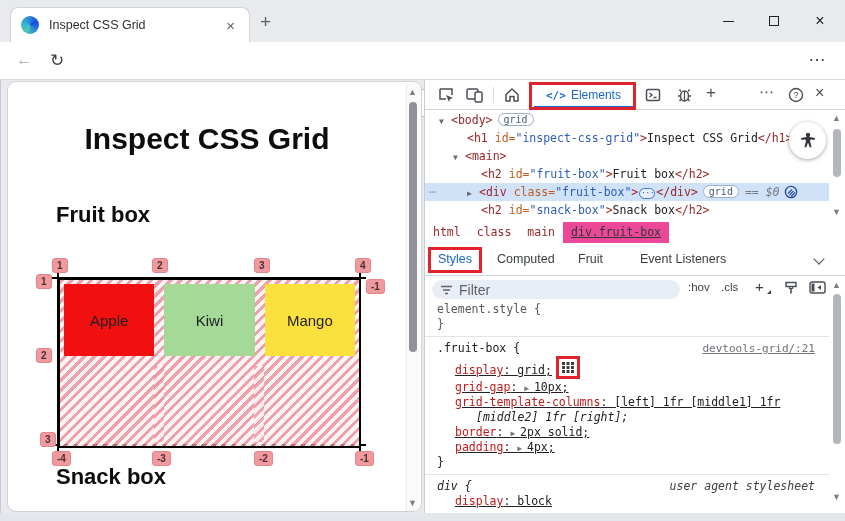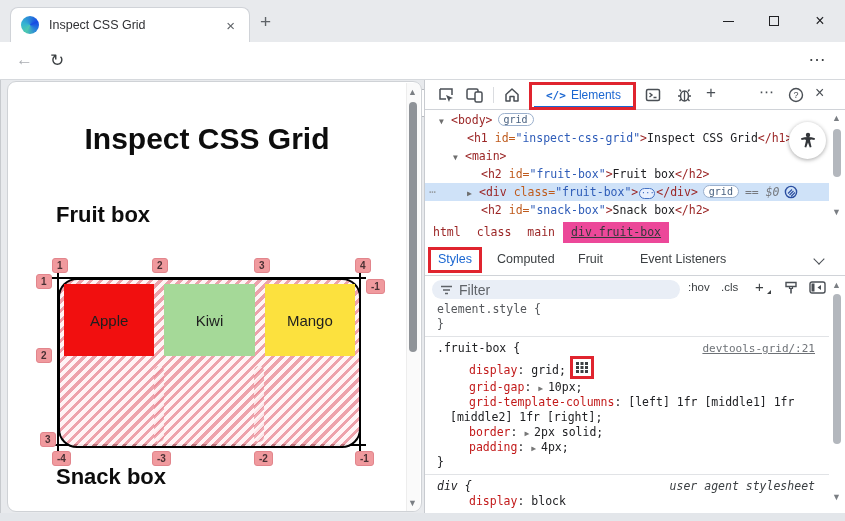--- a/index.html
+++ b/index.html
@@ -36,21 +36,21 @@
 
   
   .viewport { position:absolute; left:7px; top:81px; width:415px; height:431px; background:#fff;
       border:1px solid #cfd2d6; border-radius:9px; overflow:hidden; }
   .vscroll { position:absolute; right:1px; top:1px; width:14px; height:429px; background:#fafafa; border-left:1px solid #ededed; }
   .vthumb { position:absolute; right:3px; top:19px; width:8px; height:250px; background:#8f9398; border-radius:4px; }
   .sarrow { position:absolute; right:3px; font-size:9px; color:#7a7e83; }
   .page-h1 { position:absolute; left:0; top:40px; width:398px; text-align:center; font-size:30px; font-weight:700; color:#0d0d0d; }
   .page-h2 { position:absolute; left:48px; font-size:22px; font-weight:700; color:#0d0d0d; }
 
-  .hatch { background:repeating-linear-gradient(135deg, rgba(233,139,150,.8) 0 3px, rgba(255,244,245,.95) 3px 7px);border-radius:19px; }
+  .hatch { background:repeating-linear-gradient(135deg, rgba(233,139,150,.8) 0 3px, rgba(255,244,245,.95) 3px 7px); }
   .gridbox { position:absolute; left:50px; top:196px; width:303px; height:170px; border:2px solid #000;
       padding:4px; display:grid; grid-template-columns:1fr 1fr 1fr; grid-template-rows:72px 76px; gap:10px; }
   .cell { display:flex; align-items:center; justify-content:center; font-size:15px; color:#1f1f1f; }
   .oline { position:absolute; background:#000; }
   .gstrip { position:absolute; width:10px; opacity:.85; }
   .gbadge { position:absolute; background:#f09a9e; border:1px solid #e2858c; border-radius:3px;
       font-size:10px; font-weight:700; color:#4a3134; padding:0 4px; line-height:13px; }
 
   
   .devtools { position:absolute; left:424px; top:80px; width:421px; height:433px; background:#fff; border-left:1px solid #c8cbd0; }
@@ -87,22 +87,22 @@
   .filter-row { position:absolute; left:0; top:197px; width:420px; height:25px; }
   .filter-pill { position:absolute; left:7px; top:3px; width:248px; height:19px; background:#e9eef6; border-radius:10px;
        display:flex; align-items:center; padding:0 8px; gap:6px; }
   .filter-label { font-size:14px; color:#5f6368; }
   .toggle { position:absolute; top:4px; font-size:11.5px; color:#3c4043; }
   .plus-corner { position:absolute; left:342px; top:13px; width:0; height:0; border-left:4px solid transparent; border-bottom:4px solid #3c4043; }
 
   .styles { position:absolute; left:0; top:222px; width:404px; height:211px; overflow:hidden;
        font-family:"DejaVu Sans Mono", monospace; font-size:11.5px; color:#202124; }
   .st-row { height:15px; line-height:15px; white-space:pre; padding-left:12px; position:relative; }
-  .st-prop { padding-left:44px; }
-  .st-cont { padding-left:25px; }
+  .st-prop { padding-left:30px;text-decoration:underline; }
+  .st-cont { padding-left:51px;font-style:italic; }
   .pn { color:#c21919; }
   .sel-gray { color:#55585c; }
   .src-link { position:absolute; right:14px; top:0; color:#6e7277; text-decoration:underline; font-size:11px; }
   .ua { position:absolute; right:14px; top:0; color:#3c4043; font-style:italic; }
   .exp { color:#777; font-size:8px; }
   .st-div { height:1px; background:#e1e3e6; margin:4px 0; }
   .grid-edit-btn { display:inline-block; position:relative; margin-left:4px; vertical-align:-5px;
        border:3px solid #e0242e; padding:2px; line-height:0; }
   .dt-scrollbar { position:absolute; right:2px; width:12px; }
   .thumb { position:absolute; right:2px; width:8px; background:#b3b7bd; border-radius:4px; }

